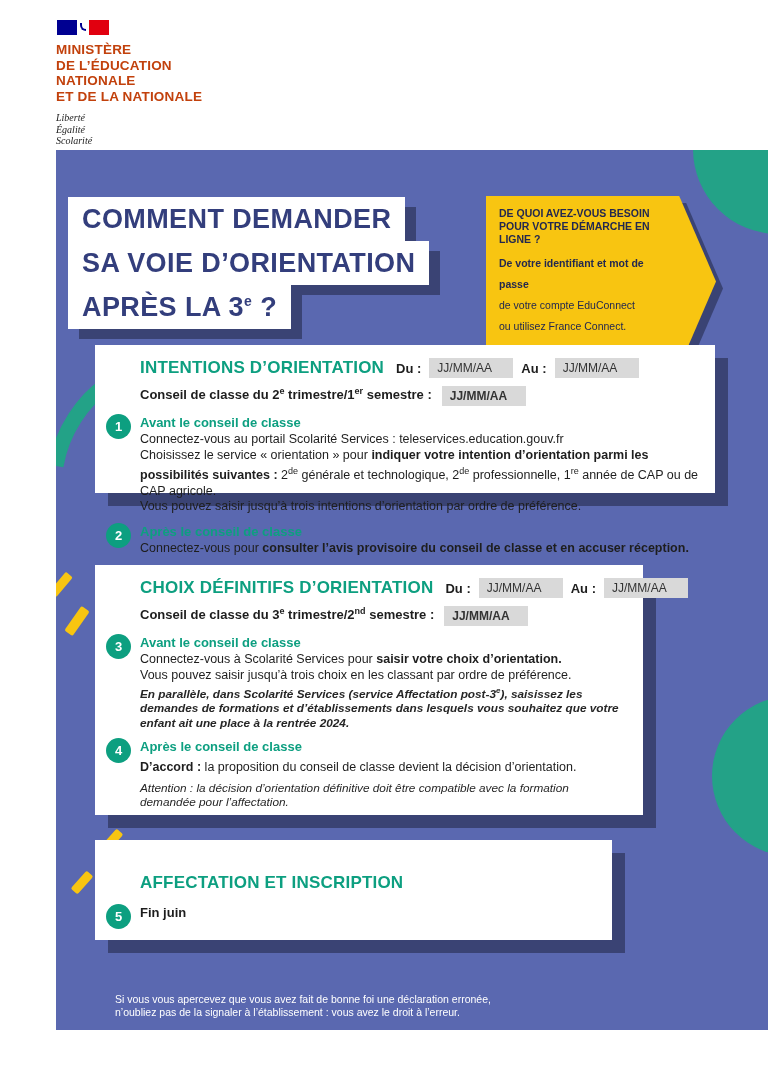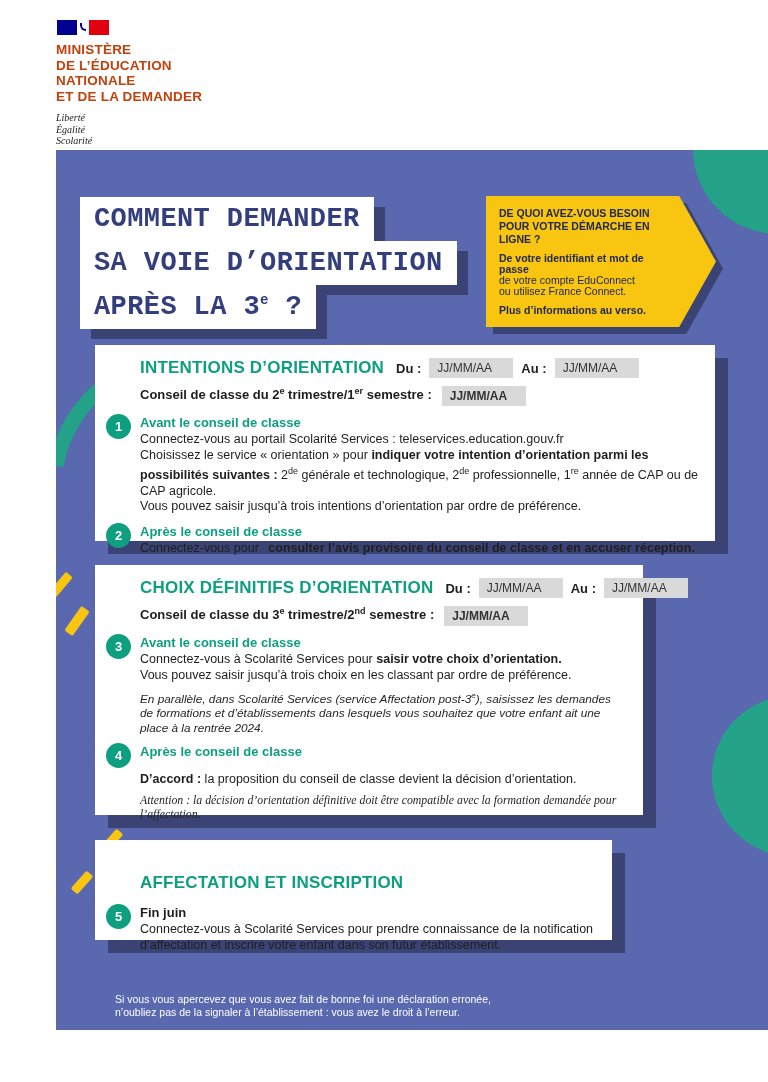--- a/index.html
+++ b/index.html
@@ -29,41 +29,41 @@
   .circle-tr { width:170px; height:170px; right:-95px; top:-86px; }
   .circle-r  { width:160px; height:160px; right:-104px; top:546px; }
   .arc { position:absolute; left:-14px; top:228px; }
   .dash { position:absolute; background:var(--yellow,#f8c511); border-radius:2px; }
   .d1 { left:-8px; top:430px; width:26px; height:9px;  transform:rotate(-50deg); }
   .d2 { left:6px;  top:466px; width:30px; height:10px; transform:rotate(-55deg); }
   .d3 { left:44px; top:686px; width:24px; height:9px;  transform:rotate(-48deg); }
   .d4 { left:14px; top:728px; width:24px; height:9px;  transform:rotate(-48deg); }
 
   
-  .title { position:absolute; left:24px; top:47px;font-family:Liberation Mono, monospace; }
+  .title { position:absolute; left:12px; top:47px; }
   .t-line { display:table; background:#fff; color:var(--navy,#333e7c);
             font-weight:700; font-size:27px; line-height:1; letter-spacing:.4px;
             padding:9px 14px 8px; box-shadow:11px 10px 0 var(--shadow,#3a4374); }
   .t-line sup { font-size:14px; line-height:0; }
 
   
   .callout { position:absolute; left:430px; top:46px; width:230px;
              filter:drop-shadow(7px 7px 0 var(--shadow,#3a4374)); }
   .co-shape { background:var(--yellow,#f8c511);
               clip-path:polygon(0 0, 84% 0, 100% 50%, 84% 100%, 0 100%);
               padding:11px 42px 11px 13px; color:var(--callout-text,#23284f); }
   .co-title { font-size:10.5px; font-weight:700; line-height:13px; margin-bottom:7px; }
-  .co-line  { font-size:10.5px; line-height:11px; }
+  .co-line  { font-size:10.5px; line-height:21px; }
   .co-line.b { font-weight:700; }
   .co-foot  { margin-top:7px; font-size:10.5px; font-weight:700; }
 
   
   .card { position:absolute; background:#fff; box-shadow:13px 13px 0 var(--shadow,#3a4374);
           padding:9px 16px 0 45px; }
-  .card1 { left:39px; top:195px; width:620px; height:196px; }
+  .card1 { left:39px; top:195px; width:620px; height:148px; }
   .card2 { left:39px; top:415px; width:548px; height:250px; }
   .card3 { left:39px; top:690px; width:517px; height:100px; }
 
   .c-head { display:flex; align-items:center; gap:8px; margin-top:4px; }
   .c-title { font-size:17px; font-weight:700; color:var(--teal,#0d9f80);
              letter-spacing:.2px; white-space:nowrap; margin-right:4px; }
   .lbl { font-weight:700; font-size:13px; color:#1d1d1d; white-space:nowrap; }
   .field { background:var(--field,#d9d9d9); font-size:12px; color:#333;
            padding:3px 8px; min-width:84px; display:inline-block; }
   .c-conseil { margin-top:8px; display:flex; gap:10px;
@@ -72,25 +72,25 @@
 
   .step { position:relative; margin-top:9px; }
   .step-num { position:absolute; left:-34px; top:-1px; width:25px; height:25px;
               border-radius:50%; background:var(--teal,#0d9f80); color:#fff;
               font-weight:700; font-size:13px; display:flex; align-items:center;
               justify-content:center; }
   .step-head { font-weight:700; font-size:13px; color:var(--teal,#0d9f80); margin-bottom:2px; }
   .step-head.dark { color:#1d1d1d; }
   .line { font-size:12.5px; line-height:15.8px; color:#1e1e1e; }
   .line sup { font-size:9px; }
-  .note { margin-top:5px; font-size:11.8px; line-height:14.5px; color:#262626; }
+  .note { font-size:11.8px; line-height:14.5px; color:#262626;font-weight:bold; }
   .note sup { font-size:8px; }
-  .cols { display:flex; gap:26px; margin-top:12px; }
+  .cols { display:flex; gap:26px; margin-top:5px; }
   .col { flex:1; font-size:12.5px; line-height:16px; color:#1e1e1e; }
-  .attention { margin-top:6px; font-size:11.8px; line-height:14px; color:#262626;font-family:Liberation Serif, serif; }
+  .attention { margin-top:6px; font-size:11.8px; line-height:14px; color:#262626; }
   .card3 .c-title { margin-top:24px; display:block; }
   .card3 .step { margin-top:12px; }
 
   
   .info-row { position:absolute; left:59px; top:806px; display:flex; align-items:center; gap:9px; }
   .info-lbl { color:#fff; font-weight:700; font-size:15px; }
   .info-url { background:#fff; color:var(--navy,#333e7c); font-weight:700;
               font-size:14.5px; padding:4px 9px; }
   .small-note { position:absolute; left:59px; top:843px; color:#fff;
                 font-size:10.5px; line-height:13px; }
@@ -107,21 +107,21 @@
       <span class="f-blue"></span>
       <span class="f-white">
           <span class="f-mark"></span>
         </span>
       <span class="f-red"></span>
     </div>
     <div class="ministry">
       <div>MINISTÈRE</div>
       <div>DE L’ÉDUCATION</div>
       <div>NATIONALE</div>
-      <div>ET DE LA DEMANDER</div>
+      <div>ET DE LA NATIONALE</div>
     </div>
     <div class="motto">
       <div>Liberté</div>
       <div>Égalité</div>
       <div>Scolarité</div>
     </div>
   </header>
 
   <div class="panel">
 
@@ -174,21 +174,21 @@
       <div class="step">
         <span class="step-num">1</span>
         <div class="step-head">Avant le conseil de classe</div>
         <p class="line"><span>Connectez-vous au portail Scolarité Services : teleservices.education.gouv.fr</span></p>
         <p class="line"><span>Choisissez le service « orientation » pour </span><span style="font-weight: 700;">indiquer votre intention d’orientation parmi les possibilités suivantes :</span><span> 2</span><sup>de</sup><span> générale et technologique, 2</span><sup>de</sup><span> professionnelle, 1</span><sup>re</sup><span> année de CAP ou de CAP agricole.</span></p>
         <p class="line"><span>Vous pouvez saisir jusqu’à trois intentions d’orientation par ordre de préférence.</span></p>
       </div>
       <div class="step">
         <span class="step-num">2</span>
         <div class="step-head">Après le conseil de classe</div>
-        <p class="line"><span>Connectez-vous pour </span><span style="font-weight: 700; margin-left: 6px;">consulter l’avis provisoire du conseil de classe et en accuser réception.</span></p>
+        <p class="line"><span>Connectez-vous pour </span><span style="font-weight: 700;">consulter l’avis provisoire du conseil de classe et en accuser réception.</span></p>
       </div>
     </section>
 
     <section class="card card2">
       <div class="c-head">
         <span class="c-title">CHOIX DÉFINITIFS D’ORIENTATION</span>
         <span class="lbl">Du :</span>
         <span class="field">JJ/MM/AA</span>
         <span class="lbl">Au :</span>
         <span class="field">JJ/MM/AA</span>
@@ -212,21 +212,20 @@
         </div>
         <p class="attention"><span style="font-style: italic;">Attention : la décision d’orientation définitive doit être compatible avec la formation demandée pour l’affectation.</span></p>
       </div>
     </section>
 
     <section class="card card3">
       <span class="c-title">AFFECTATION ET INSCRIPTION</span>
       <div class="step">
         <span class="step-num">5</span>
         <div class="step-head dark">Fin juin</div>
-        <p class="line"><span>Connectez-vous à Scolarité Services pour prendre connaissance de la notification d’affectation et inscrire votre enfant dans son futur établissement.</span></p>
       </div>
     </section>
 
     <div class="small-note">
       <div>Si vous vous apercevez que vous avez fait de bonne foi une déclaration erronée,</div>
       <div>n’oubliez pas de la signaler à l’établissement : vous avez le droit à l’erreur.</div>
     </div>
   </div>
 </div>
 

